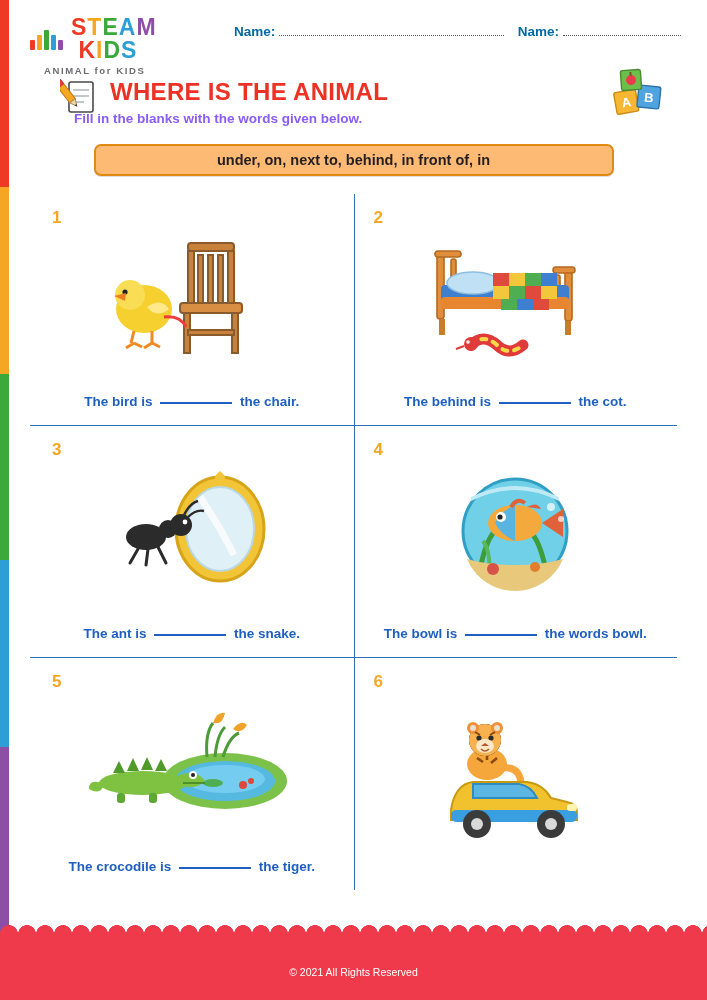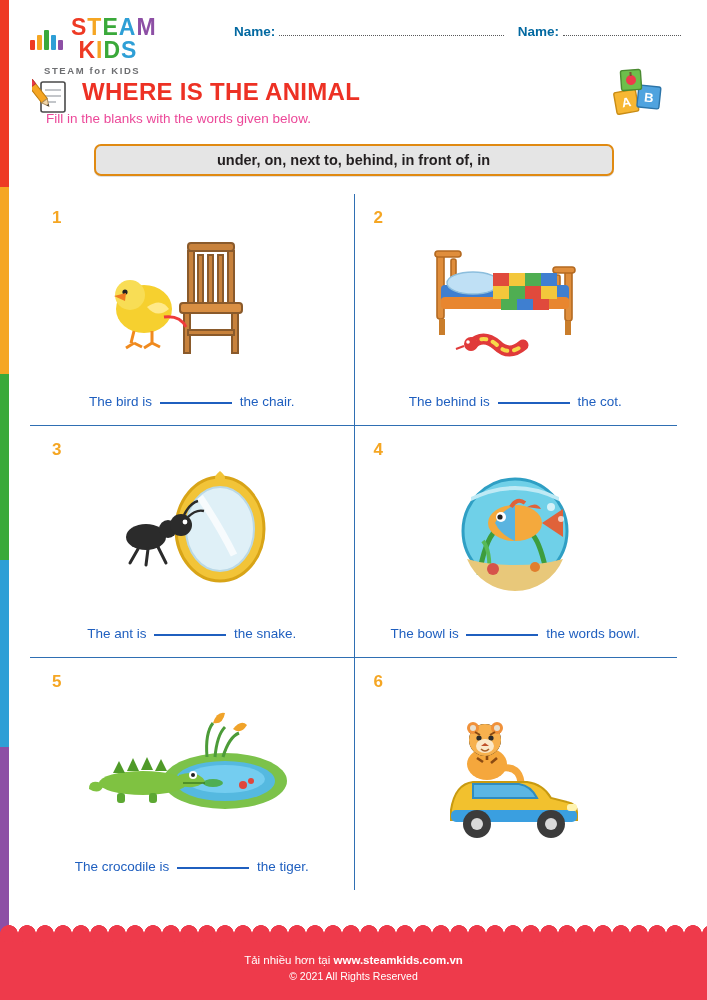--- a/index.html
+++ b/index.html
@@ -79,61 +79,62 @@
     height: 12px;
     margin-right: 14px;
   }
   .dots.short { flex: 0 0 118px; margin-right: 0; }
 
   
   .title-row {
     position: relative;
     padding: 0 30px;
     height: 66px;
+    margin-left: 28px;
   }
   .pencil-icon {
     position: absolute;
     left: 32px;
     top: 2px;
     width: 40px;
     height: 42px;
   }
   .title-main {
     margin-left: 52px;
     color: #ed3124;
     font-size: 24px;
     font-weight: bold;
     letter-spacing: 0.3px;
     padding-top: 6px;
   }
   .title-sub {
     margin-left: 16px;
-    color: #ec4899;
+    color: #8b5cf6;
     font-size: 13.5px;
-    font-weight: normal;
+    font-weight: bold;
     margin-top: 5px;
   }
   .abc-blocks {
     position: absolute;
     right: 32px;
     top: -6px;
     width: 66px;
     height: 56px;
   }
 
   
   .wordbank-wrap {
     display: flex;
     justify-content: center;
     margin-top: 6px;
   }
   .wordbank {
     width: 520px;
     height: 32px;
-    background: #e5e5e5;
+    background: #fdba74;
     border: 2px solid #e08a12;
     border-radius: 7px;
     display: flex;
     align-items: center;
     justify-content: center;
     color: #231f20;
     font-size: 14.5px;
     font-weight: bold;
     box-shadow: 0 1px 0 rgba(0,0,0,0.12);
   }
@@ -178,21 +179,21 @@
   .art {
     flex: 1;
     display: flex;
     align-items: center;
     justify-content: center;
     padding-top: 4px;
   }
   .sentence {
     font-size: 13.5px;
     color: #1f5fbf;
-    font-weight: normal;
+    font-weight: bold;
     text-align: center;
     padding-bottom: 16px;
     white-space: nowrap;
   }
   .blank {
     display: inline-block;
     border-bottom: 2px solid #1f5fbf;
     width: 72px;
     margin: 0 4px;
     vertical-align: 2px;
@@ -213,21 +214,21 @@
     position: absolute;
     top: -9px;
     left: 0;
     width: 100%;
     height: 18px;
     background:
       radial-gradient(circle at 9px 9px, #ee3a4b 8.6px, rgba(238,58,75,0) 9.2px) 0 0/18px 18px repeat-x;
   }
   .footer-line1 { font-size: 11.5px; }
   .footer-line1 b { font-weight: bold; }
-  .footer-line2 { font-size: 10.5px; margin-top: 4px; }
+  .footer-line2 { font-size: 10.5px; margin-top: 12px; }
 
   
   .side-strip {
     position: absolute;
     left: 0; top: 0;
     width: 9px;
     height: 934px;
     display: flex;
     flex-direction: column;
   }
@@ -255,21 +256,21 @@
           <i style="height:15px;background:#f5a623"></i>
           <i style="height:20px;background:#3aa93a"></i>
           <i style="height:15px;background:#2e9fd6"></i>
           <i style="height:10px;background:#8d4fa5"></i>
         </div>
         <div class="logo-text">
           <span class="s1">S</span><span class="s2">T</span><span class="s3">E</span><span class="s4">A</span><span class="s5">M</span>
           <span class="s1">&nbsp;K</span><span class="s2">I</span><span class="s3">D</span><span class="s4">S</span>
         </div>
       </div>
-      <div class="logo-sub">STEAM for KIDS</div>
+      <div class="logo-sub">ANIMAL for KIDS</div>
     </div>
 
     <div class="name-date">
       <span class="field-label">Name:</span>
       <span class="dots"></span>
       <span class="field-label">Name:</span>
       <span class="dots short"></span>
     </div>
   </div>
 
@@ -559,19 +560,16 @@
               <rect x="152" y="98" width="10" height="7" rx="3" fill="#fff4b0"></rect>
             </g>
           </svg>
         </div>
       </div>
     </div>
   </div>
 
   <div class="footer">
     <div class="scallop"></div>
-    <div class="footer-line1">
-      <span>Tải nhiều hơn tại </span><b>www.steamkids.com.vn</b>
-    </div>
     <div class="footer-line2">© 2021 All Rights Reserved</div>
   </div>
 
 </div>
 
 </body></html>

